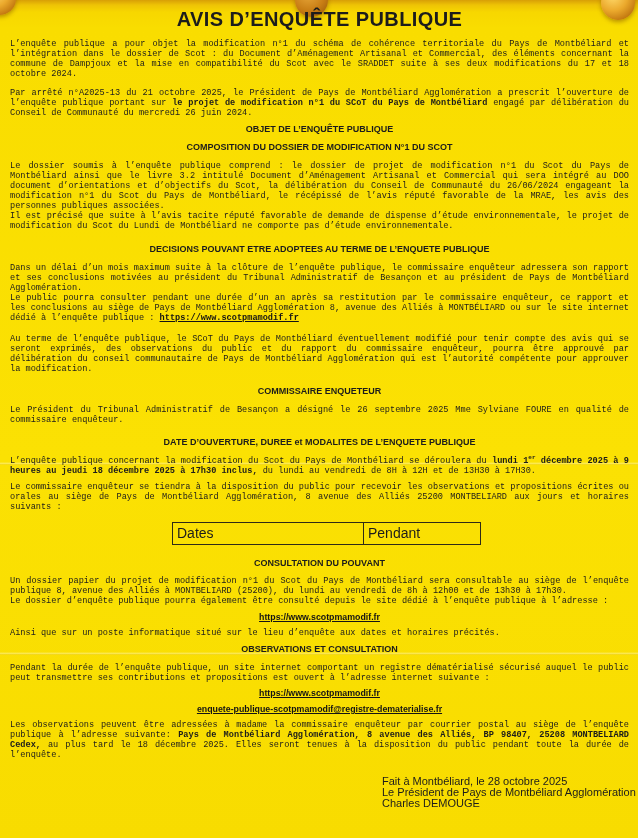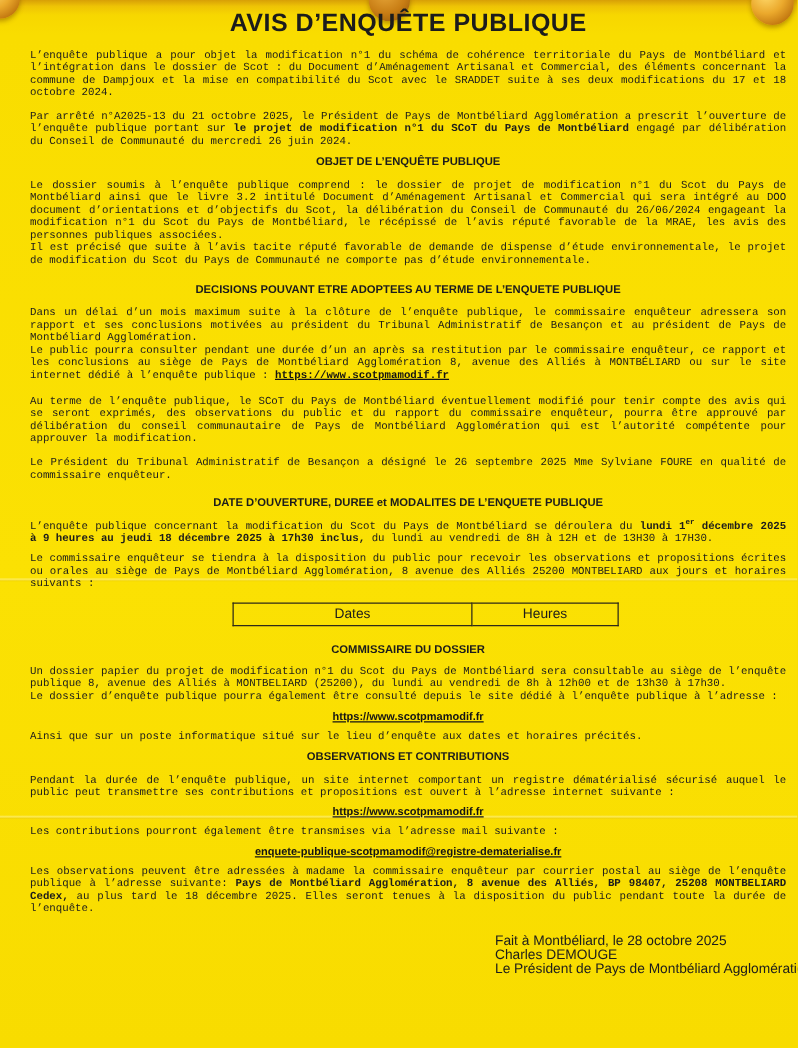--- a/index.html
+++ b/index.html
@@ -24,21 +24,21 @@
   .pin{
     position:absolute;border-radius:50%;
     background:radial-gradient(circle at 35% 30%,#ffd96a 0%,#eba92c 45%,#c57b12 75%,#9c5c0c 100%);
     box-shadow:0 2px 4px rgba(110,60,0,0.45);
   }
   .pin.left{left:-16px;top:-17px;width:32px;height:32px;}
   .pin.center{left:295px;top:-16px;width:33px;height:33px;background:radial-gradient(circle at 40% 30%,#e8a83a 0%,#c87d14 55%,#8f5408 100%);}
   .pin.right{left:601px;top:-14px;width:34px;height:34px;}
   .content{
     position:absolute;inset:0;
-    padding:7px 9px 0 24px;box-sizing:border-box;
+    padding:7px 9px 0 10px;box-sizing:border-box;
   }
   .title{
     text-align:center;font-size:20px;font-weight:bold;letter-spacing:0.4px;
     margin:1px 0 0 0;
   }
   .para{
     font-size:8.6px;line-height:10px;text-align:justify;margin:0;font-family:Liberation Mono, monospace;
   }
   .heading{
     text-align:center;font-weight:bold;font-size:9px;line-height:10px;margin:0;
@@ -50,22 +50,22 @@
     display:block;text-align:center;font-size:8.8px;font-weight:bold;
     text-decoration:underline;color:#141414;margin:0;
   }.mt5{margin-top:5px;}.mt8{margin-top:8px;}
   .mt9{margin-top:9px;}.mt10{margin-top:6px;}.mt11{margin-top:11px;}
   .mt12{margin-top:12px;}.mt13{margin-top:13px;}
   table.sched{
     border-collapse:collapse;margin:10px 0 0 162px;
     background:transparent;
   }
   table.sched th,table.sched td{
-    border:1px solid #2e2a18;font-size:11px;font-weight:normal;
-    text-align:center;vertical-align:top;padding:2px 4px 3px 4px;
+    border:1px solid #2e2a18;font-size:14px;font-weight:normal;
+    text-align:left;vertical-align:top;padding:2px 4px 3px 4px;
   }
   table.sched th{height:12px;}
   .col-dates{width:182px;}
   .col-hours{width:108px;}
   .cell-line{line-height:11px;white-space:nowrap;}
   .signature{
     margin:16px 0 0 372px;font-size:11px;line-height:11px;
   }
   .sig-line{white-space:nowrap;}
 </style>
@@ -81,68 +81,69 @@
 
 <div class="content">
 
   <div class="title">AVIS D’ENQUÊTE PUBLIQUE</div>
 
   <p class="para mt8">L’enquête publique a pour objet la modification n°1 du schéma de cohérence territoriale du Pays de Montbéliard et l’intégration dans le dossier de Scot : du Document d’Aménagement Artisanal et Commercial, des éléments concernant la commune de Dampjoux et la mise en compatibilité du Scot avec le SRADDET suite à ses deux modifications du 17 et 18 octobre 2024.</p>
 
   <p class="para mt9"><span>Par arrêté n°A2025-13 du 21 octobre 2025, le Président de Pays de Montbéliard Agglomération a prescrit l’ouverture de l’enquête publique portant sur </span><b>le projet de modification n°1 du SCoT du Pays de Montbéliard</b><span> engagé par délibération du Conseil de Communauté du mercredi 26 juin 2024.</span></p>
 
   <div class="heading mt10">OBJET DE L’ENQUÊTE PUBLIQUE</div>
+  <div class="heading mt8">COMPOSITION DU DOSSIER DE MODIFICATION N°1 DU SCOT</div>
 
   <p class="para mt9">Le dossier soumis à l’enquête publique comprend : le dossier de projet de modification n°1 du Scot du Pays de Montbéliard ainsi que le livre 3.2 intitulé Document d’Aménagement Artisanal et Commercial qui sera intégré au DOO document d’orientations et d’objectifs du Scot, la délibération du Conseil de Communauté du 26/06/2024 engageant la modification n°1 du Scot du Pays de Montbéliard, le récépissé de l’avis réputé favorable de la MRAE, les avis des personnes publiques associées.</p>
-  <p class="para">Il est précisé que suite à l’avis tacite réputé favorable de demande de dispense d’étude environnementale, le projet de modification du Scot du Pays de Communauté ne comporte pas d’étude environnementale.</p>
+  <p class="para">Il est précisé que suite à l’avis tacite réputé favorable de demande de dispense d’étude environnementale, le projet de modification du Scot du Lundi de Montbéliard ne comporte pas d’étude environnementale.</p>
 
   <div class="heading mt13">DECISIONS POUVANT ETRE ADOPTEES AU TERME DE L’ENQUETE PUBLIQUE</div>
 
   <p class="para mt9">Dans un délai d’un mois maximum suite à la clôture de l’enquête publique, le commissaire enquêteur adressera son rapport et ses conclusions motivées au président du Tribunal Administratif de Besançon et au président de Pays de Montbéliard Agglomération.</p>
   <p class="para"><span>Le public pourra consulter pendant une durée d’un an après sa restitution par le commissaire enquêteur, ce rapport et les conclusions au siège de Pays de Montbéliard Agglomération 8, avenue des Alliés à MONTBÉLIARD ou sur le site internet dédié à l’enquête publique : </span><a class="inline-link">https://www.scotpmamodif.fr</a></p>
   <p class="para mt11">Au terme de l’enquête publique, le SCoT du Pays de Montbéliard éventuellement modifié pour tenir compte des avis qui se seront exprimés, des observations du public et du rapport du commissaire enquêteur, pourra être approuvé par délibération du conseil communautaire de Pays de Montbéliard Agglomération qui est l’autorité compétente pour approuver la modification.</p>
 
+  <div class="heading mt12">COMMISSAIRE ENQUETEUR</div>
 
   <p class="para mt9">Le Président du Tribunal Administratif de Besançon a désigné le 26 septembre 2025 Mme Sylviane FOURE en qualité de commissaire enquêteur.</p>
 
   <div class="heading mt12">DATE D’OUVERTURE, DUREE et MODALITES DE L’ENQUETE PUBLIQUE</div>
 
   <p class="para mt9"><span>L’enquête publique concernant la modification du Scot du Pays de Montbéliard se déroulera du </span><b><span>lundi 1</span><sup>er</sup><span> décembre 2025 à 9 heures au jeudi 18 décembre 2025 à 17h30 inclus,</span></b><span> du lundi au vendredi de 8H à 12H et de 13H30 à 17H30.</span></p>
 
   <p class="para mt10">Le commissaire enquêteur se tiendra à la disposition du public pour recevoir les observations et propositions écrites ou orales au siège de Pays de Montbéliard Agglomération, 8 avenue des Alliés 25200 MONTBELIARD aux jours et horaires suivants :</p>
 
   <table class="sched">
     <tbody>
         <tr>
       <th class="col-dates">Dates</th>
-      <th class="col-hours">Heures</th>
+      <th class="col-hours">Pendant</th>
     </tr>
   </tbody>
     </table>
 
-  <div class="heading mt13">COMMISSAIRE DU DOSSIER</div>
+  <div class="heading mt13">CONSULTATION DU POUVANT</div>
 
   <p class="para mt8">Un dossier papier du projet de modification n°1 du Scot du Pays de Montbéliard sera consultable au siège de l’enquête publique 8, avenue des Alliés à MONTBELIARD (25200), du lundi au vendredi de 8h à 12h00 et de 13h30 à 17h30.</p>
   <p class="para">Le dossier d’enquête publique pourra également être consulté depuis le site dédié à l’enquête publique à l’adresse :</p>
 
   <a class="center-link mt10">https://www.scotpmamodif.fr</a>
 
   <p class="para mt10">Ainsi que sur un poste informatique situé sur le lieu d’enquête aux dates et horaires précités.</p>
 
-  <div class="heading mt10">OBSERVATIONS ET CONTRIBUTIONS</div>
+  <div class="heading mt10">OBSERVATIONS ET CONSULTATION</div>
 
   <p class="para mt9">Pendant la durée de l’enquête publique, un site internet comportant un registre dématérialisé sécurisé auquel le public peut transmettre ses contributions et propositions est ouvert à l’adresse internet suivante :</p>
 
   <a class="center-link mt5">https://www.scotpmamodif.fr</a>
 
-  <p class="para mt10">Les contributions pourront également être transmises via l’adresse mail suivante :</p>
 
   <a class="center-link mt10">enquete-publique-scotpmamodif@registre-dematerialise.fr</a>
 
   <p class="para mt10"><span>Les observations peuvent être adressées à madame la commissaire enquêteur par courrier postal au siège de l’enquête publique à l’adresse suivante: </span><b>Pays de Montbéliard Agglomération, 8 avenue des Alliés, BP 98407, 25208 MONTBELIARD Cedex,</b><span> au plus tard le 18 décembre 2025. Elles seront tenues à la disposition du public pendant toute la durée de l’enquête.</span></p>
 
   <div class="signature">
     <div class="sig-line">Fait à Montbéliard, le 28 octobre 2025</div>
+    <div class="sig-line">Le Président de Pays de Montbéliard Agglomération</div>
     <div class="sig-line">Charles DEMOUGE</div>
-    <div class="sig-line">Le Président de Pays de Montbéliard Agglomération</div>
   </div>
 
 </div>
 
 </body></html>

